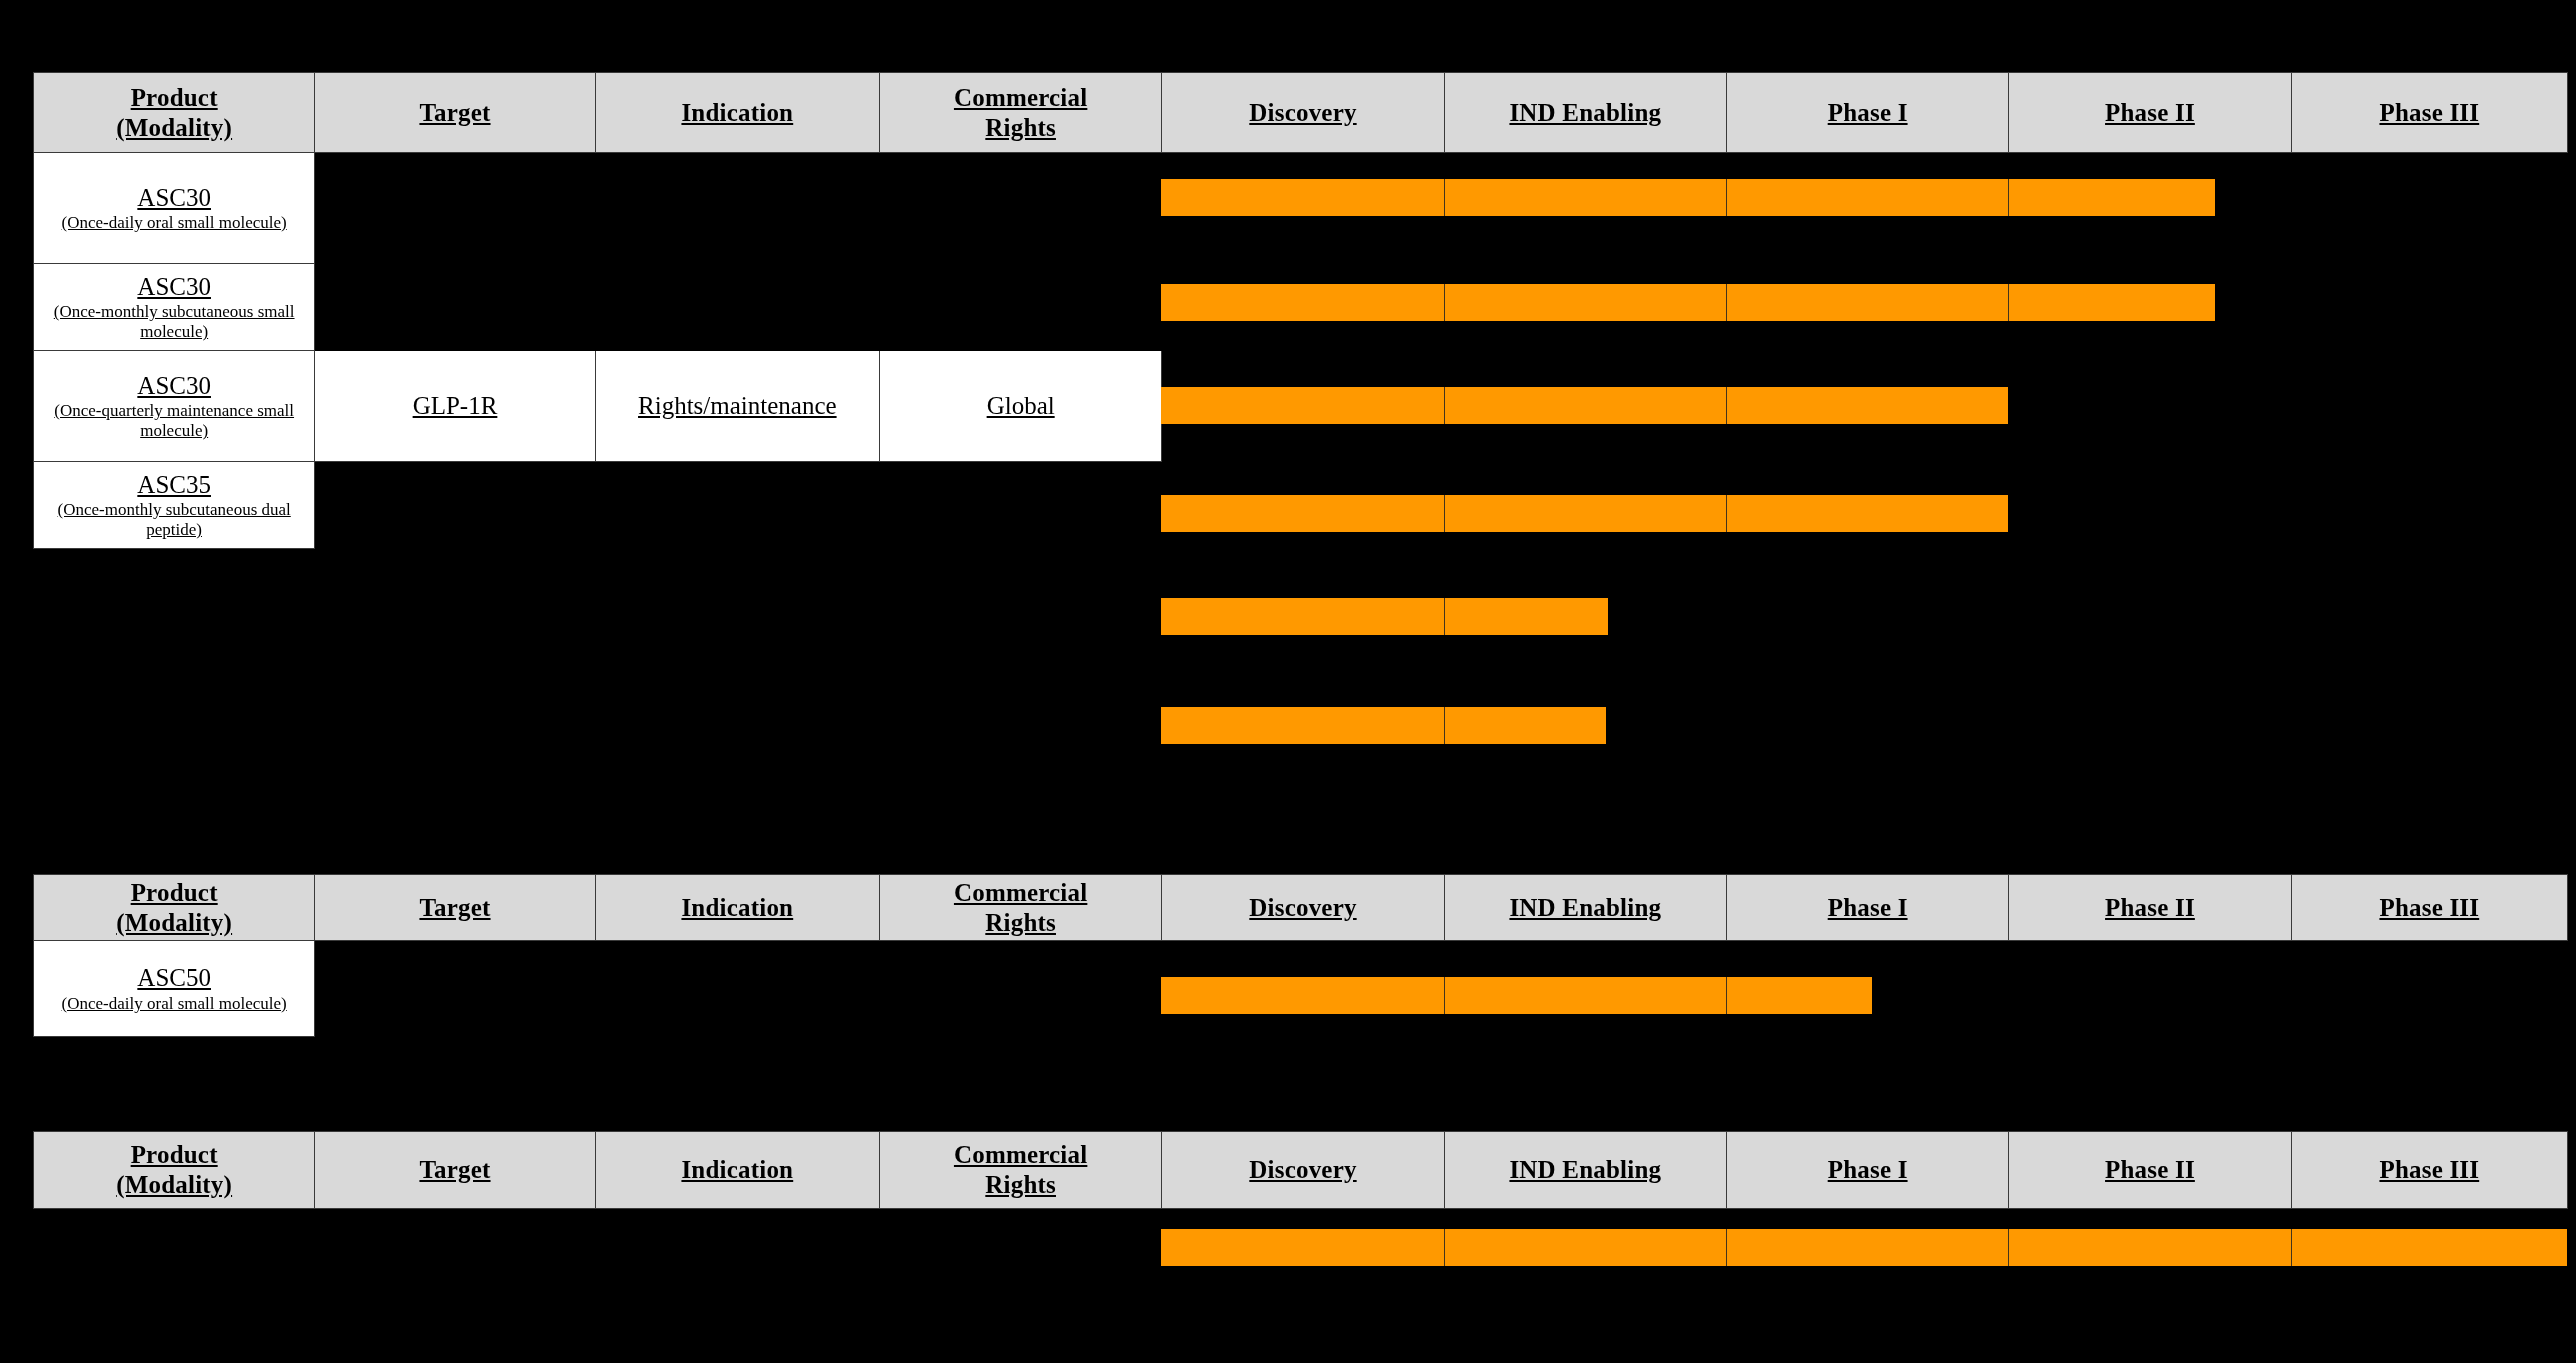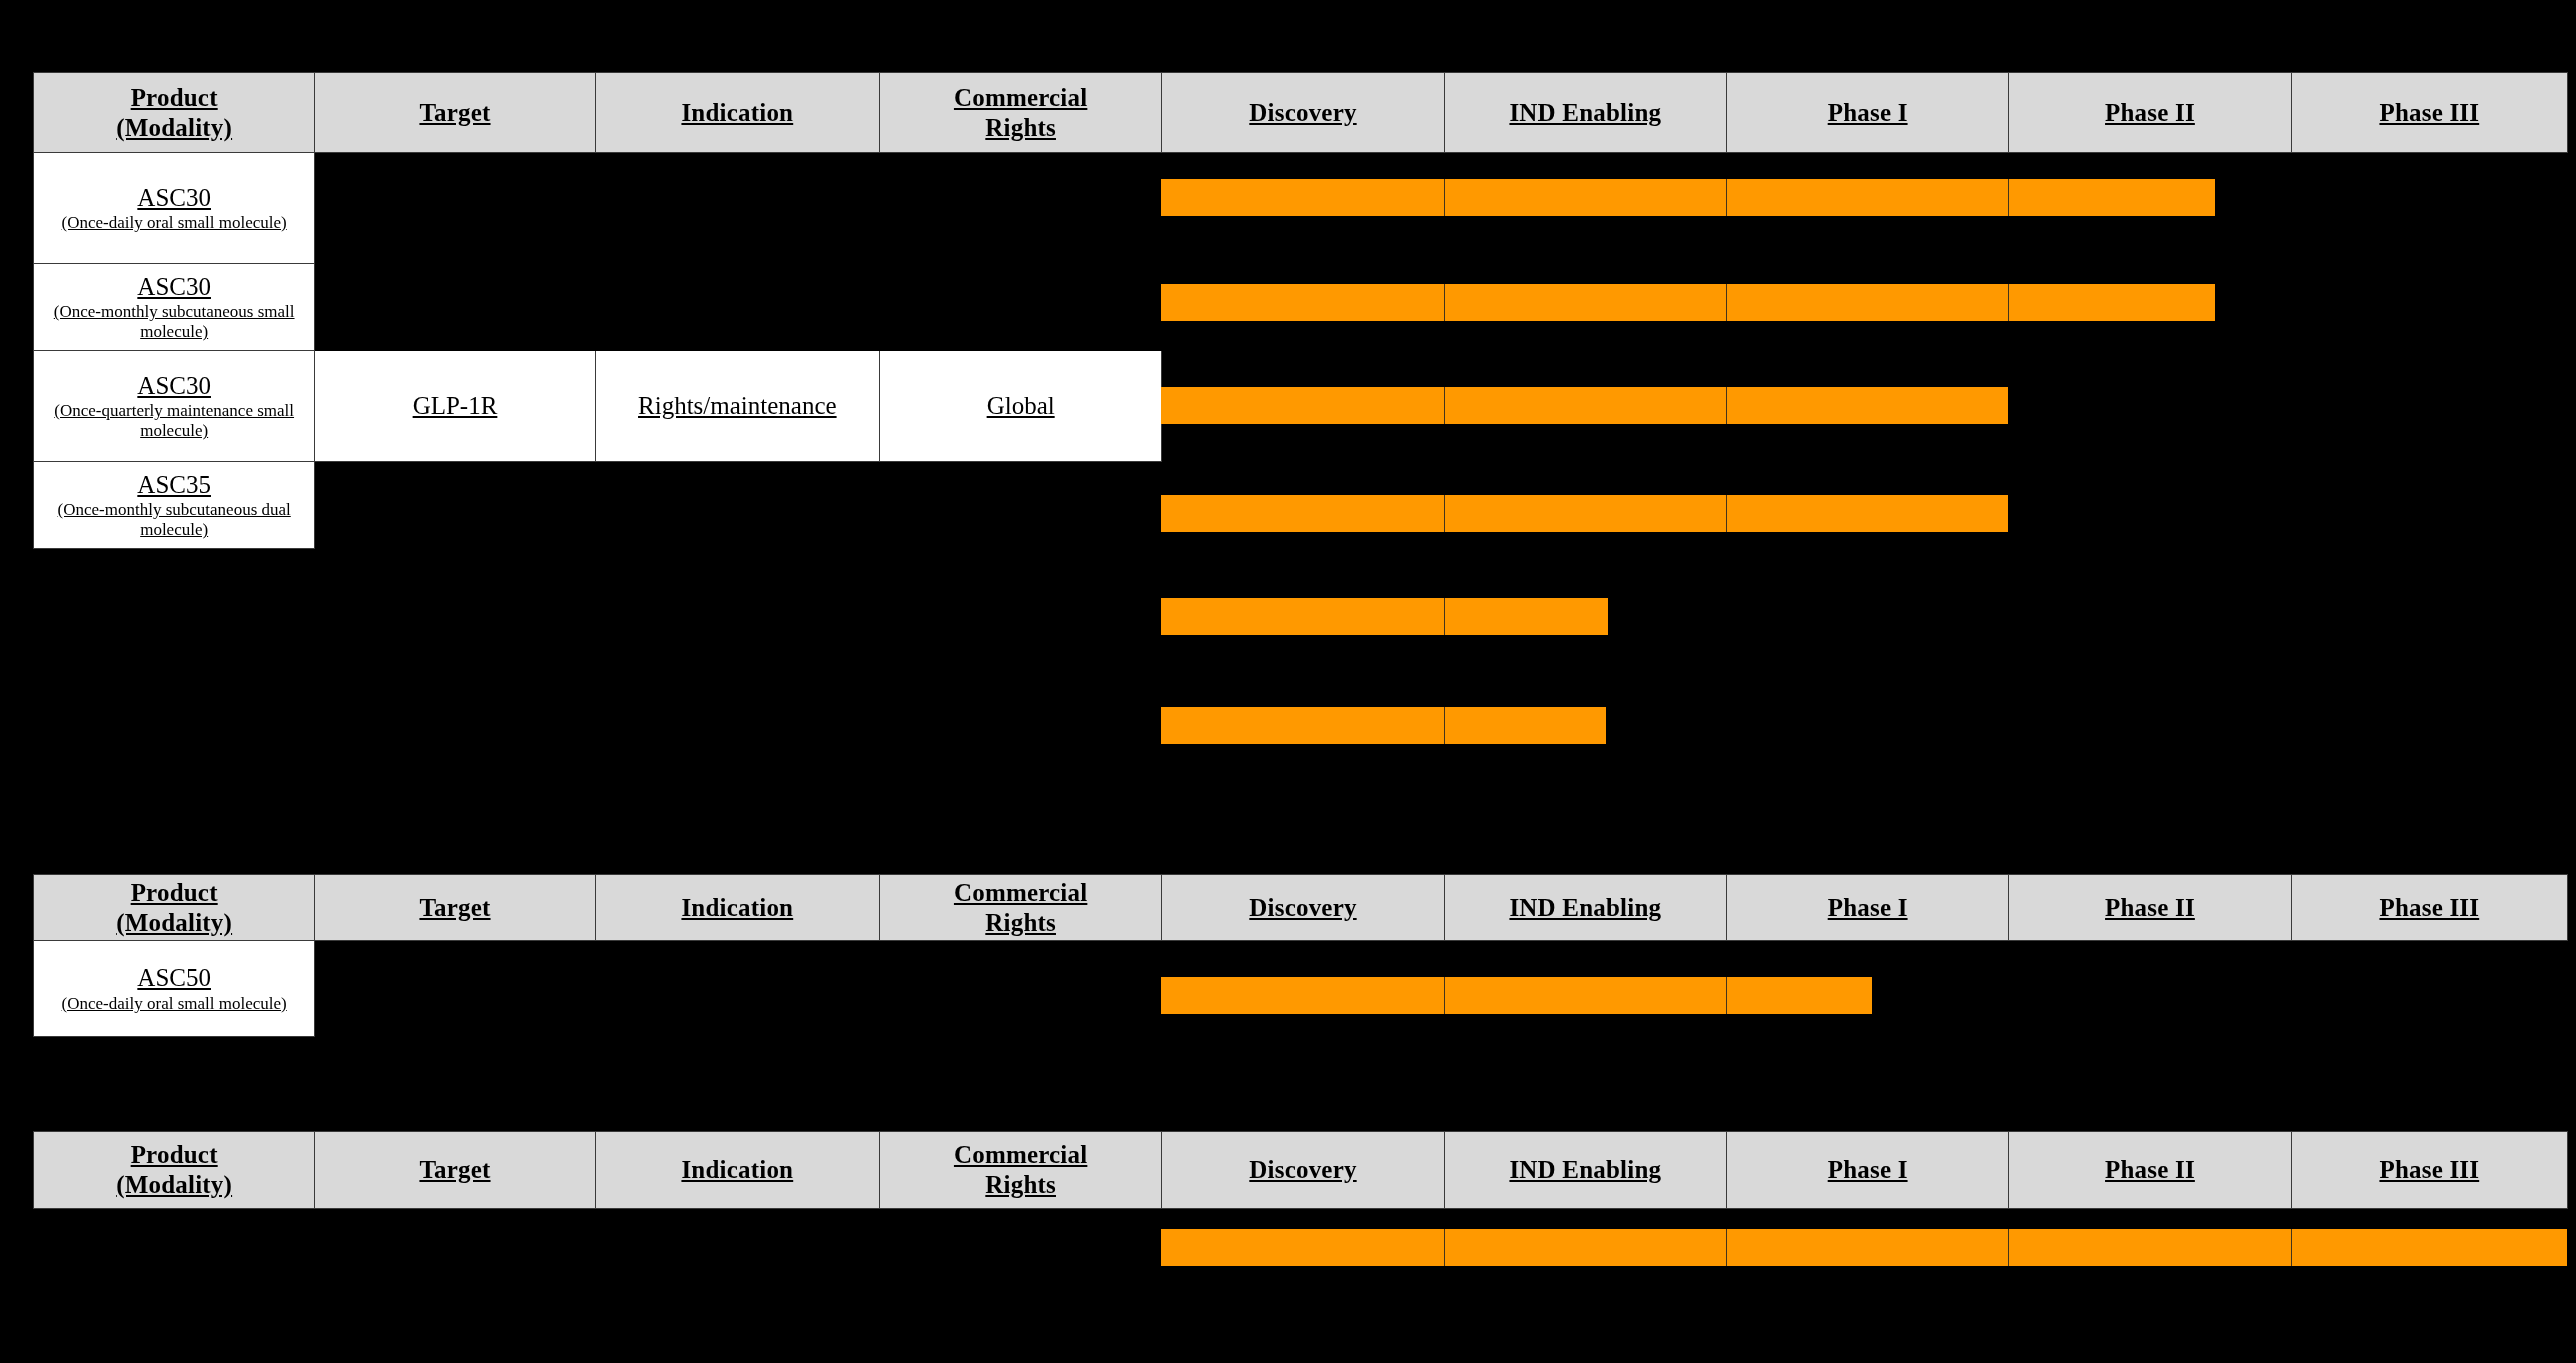--- a/index.html
+++ b/index.html
@@ -100,21 +100,21 @@
           <span class="mod">(Once-quarterly maintenance small molecule)</span>
         </td>
         <td class="cell">GLP-1R</td>
         <td class="cell">Rights/maintenance</td>
         <td class="cell">Global</td>
         <td class="blank" colspan="5"></td>
       </tr>
       <tr style="height:87px">
         <td class="prod">
           <span class="name">ASC35</span>
-          <span class="mod">(Once-monthly subcutaneous dual molecule)</span>
+          <span class="mod">(Once-monthly subcutaneous dual peptide)</span>
         </td>
         <td class="blank" colspan="8"></td>
       </tr>
     </tbody>
   </table>
 
   <table class="ptable" id="t2" style="left:33px;top:874px;width:2535px;">
     <colgroup>
       <col style="width:281px">
         <col style="width:280px">

